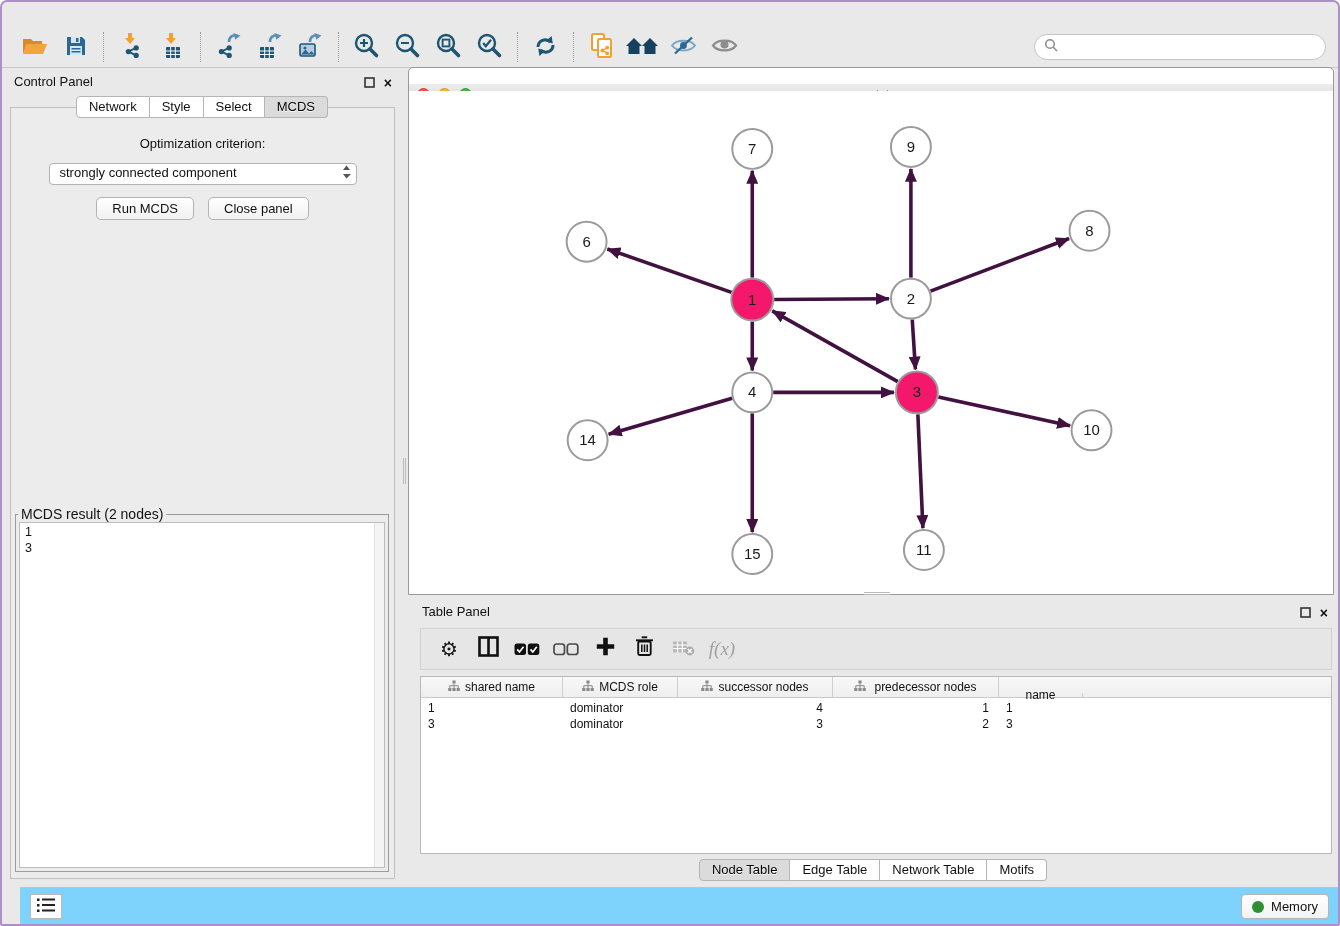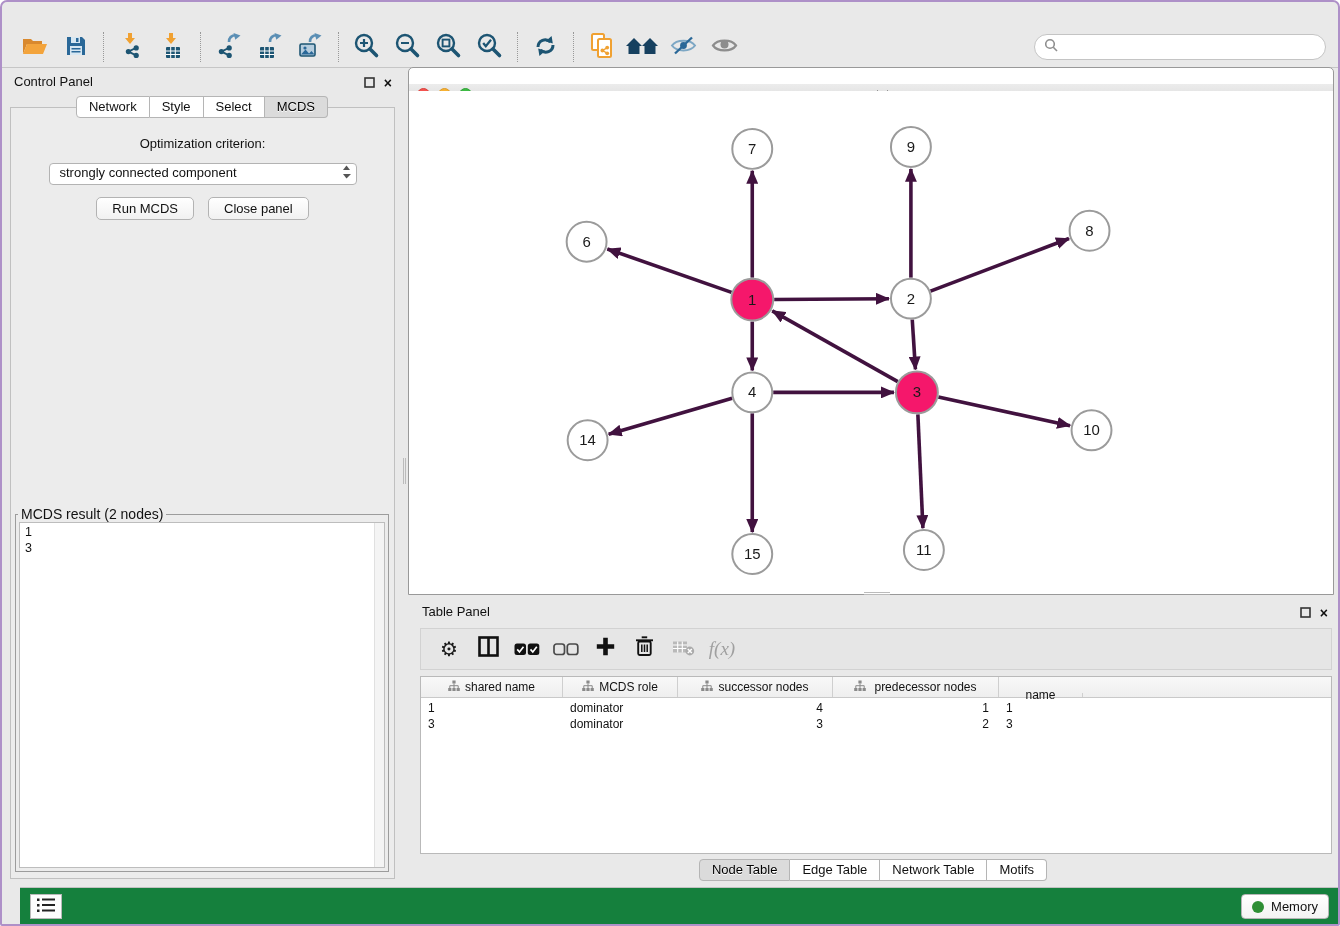--- a/index.html
+++ b/index.html
@@ -102,21 +102,21 @@
     border-right:1px solid #cfcfcf; font-size:12px; color:#111; }
   .th.filler { flex:1; border-right:none; }
   .tr { display:flex; height:16px; align-items:center; }
   .tr:first-child { margin-top:2px; }
   .td { font-size:12px; color:#111; padding:0 7px; }
   .td.right { text-align:right; padding-right:10px; }
   .tp-tabs { position:absolute; left:0; right:0; bottom:6px; }
 
   
   .statusbar { position:absolute; left:18px; right:0; bottom:0; height:37px;
-    border-top:1px solid #c2c2c2; background:#15803d; }
+    border-top:1px solid #c2c2c2; background:#7dd3fc; }
   .list-btn { position:absolute; left:10px; top:6px; width:32px; height:25px;
     background:#fdfdfd; border:1px solid #b9b9b9; display:flex; align-items:center;
     justify-content:center; }
   .memory-btn { position:absolute; right:9px; top:6px; height:25px;
     background:linear-gradient(#fff,#f3f3f3); border:1px solid #b5b5b5; border-radius:4px;
     display:flex; align-items:center; gap:7px; padding:0 10px; font-size:13px; color:#111; }
   .mem-dot { width:12px; height:12px; border-radius:50%; background:#2e8f35; }
 </style>
 </head>
 <body>

